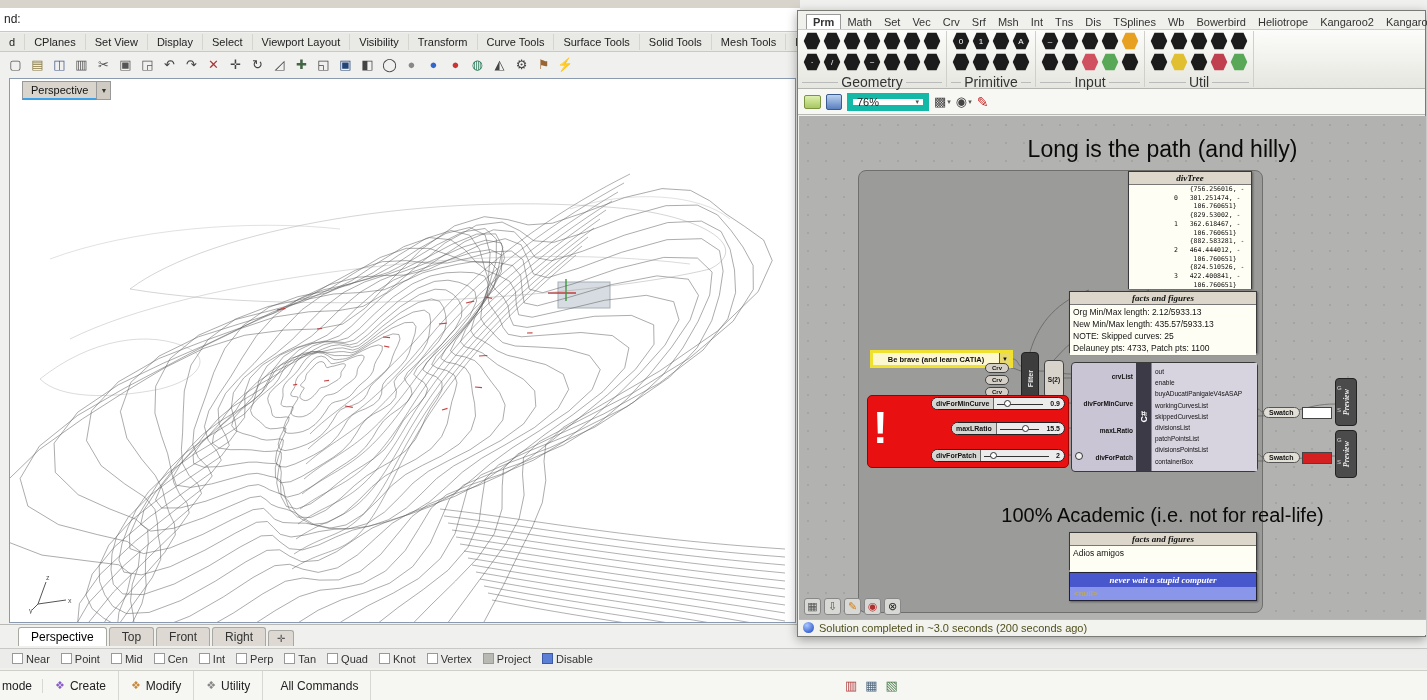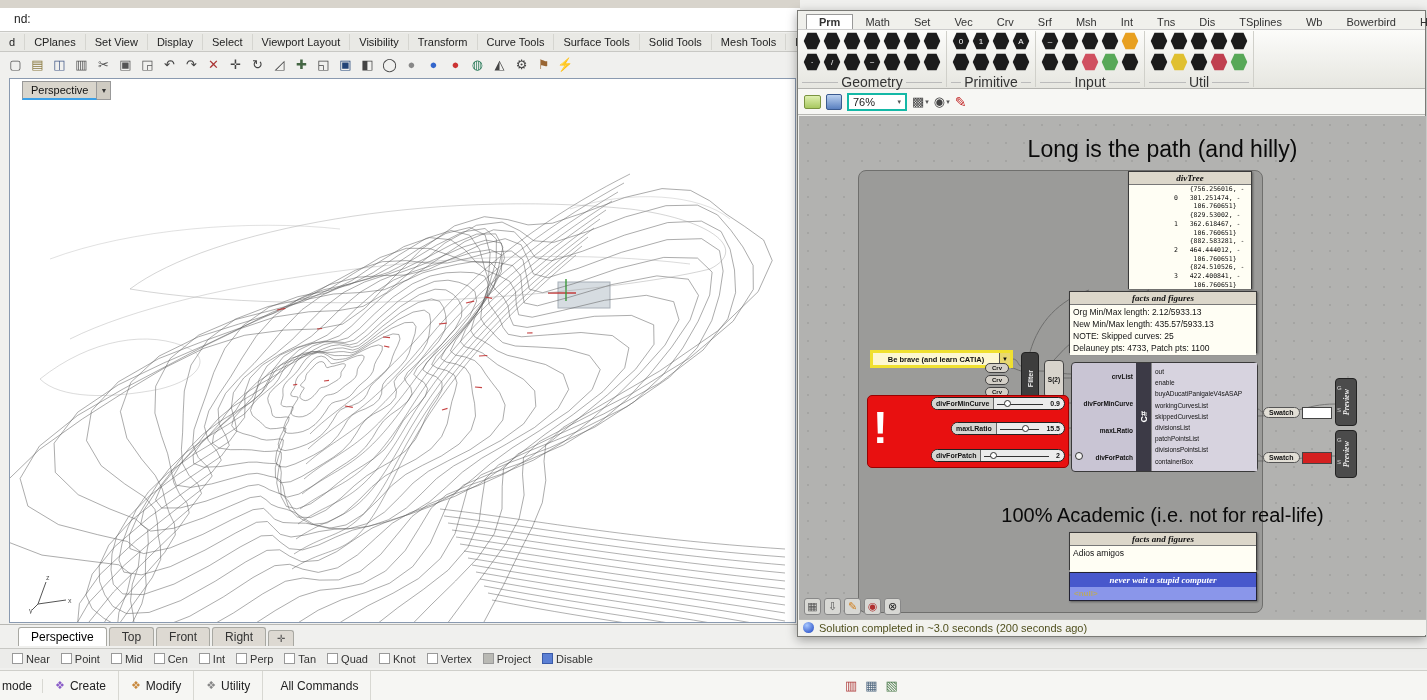--- a/index.html
+++ b/index.html
@@ -2,21 +2,21 @@
 <html><head>
 <meta charset="utf-8">
 <style>
   * { box-sizing: border-box; margin: 0; padding: 0; }
   html,body { width:1427px; height:700px; overflow:hidden; }
   body { font-family:"Liberation Sans", sans-serif; background:#d8d4cc; }
   #app { position:relative; width:1427px; height:700px; background:#f0f0ee; }
 
   
   .titlebar-strip { position:absolute; left:0; top:0; width:800px; height:8px; background:#d8d4cc; }
-  .cmd-bar { position:absolute; left:0; top:8px; width:800px; height:24px; background:#ffffff; border-bottom:1px solid #c8c8c4; font-size:12px; color:#222; padding:4px 14px; }
+  .cmd-bar { position:absolute; left:0; top:8px; width:800px; height:24px; background:#ffffff; border-bottom:1px solid #c8c8c4; font-size:12px; color:#222; padding:4px 4px; }
   .menu-tabs { position:absolute; left:0; top:33px; width:800px; height:19px; background:#e9e9e5; border-bottom:1px solid #c8c8c4; display:flex; align-items:center; }
   .rtab { font-size:11px; color:#222; padding:2px 9px; border-right:1px solid #d5d5d0; white-space:nowrap; cursor:default; }
   .icon-row { position:absolute; left:0; top:53px; width:800px; height:22px; display:flex; align-items:center; gap:3px; padding-left:6px; background:#f0f0ee; }
   .ricon { width:19px; height:19px; display:flex; align-items:center; justify-content:center; font-size:13px; color:#444; border-radius:2px; }
 
   .viewport { position:absolute; left:9px; top:78px; width:787px; height:545px; background:#ffffff; border:1px solid #8a9ab0; }
   .vp-label { position:absolute; left:12px; top:2px; z-index:5; display:flex; align-items:stretch; }
   .vp-label .vl-text { background:#d9d5cc; border:1px solid #999; border-bottom:2px solid #3aa0e8; font-size:11px; padding:2px 8px; color:#111; }
   .vp-label .vl-caret { background:#cfcbc2; border:1px solid #999; border-left:none; font-size:7px; padding:2px 3px; display:flex; align-items:center; color:#333; }
   #terrain-svg { position:absolute; left:0; top:0; }
@@ -36,33 +36,33 @@
 
   .bottom-bar { position:absolute; left:0; top:670px; width:1427px; height:30px; background:#f6f6f3; border-top:1px solid #cfcfca; display:flex; align-items:center; font-size:12px; color:#222; }
   .bb-prefix { padding:0 10px 0 2px; border-right:1px solid #d8d8d2; }
   .bb-item { display:flex; align-items:center; gap:5px; padding:0 12px; border-right:1px solid #d8d8d2; height:100%; }
   .bb-glyph { font-size:11px; }
   .bb-right { position:absolute; left:845px; top:0; height:100%; display:flex; align-items:center; gap:8px; font-size:13px; }
 
   
   .gh { position:absolute; left:797px; top:10px; width:629px; height:627px; background:#f0f0ec; border:1px solid #7a7a76; box-shadow:0 3px 10px rgba(0,0,0,.35); }
   .gh-tabs { height:18px; display:flex; align-items:flex-end; padding-left:8px; font-size:11px; color:#333; }
-  .gh-tab { padding:1px 12px; white-space:nowrap; }
+  .gh-tab { padding:1px 6px; white-space:nowrap; }
   .gh-tab.active { background:#fff; border:1px solid #999; border-bottom:none; font-weight:bold; }
   .gh-ribbon { height:60px; background:linear-gradient(#fcfcfa,#e6e6e0); border-top:1px solid #ccc; border-bottom:1px solid #b4b4b0; display:flex; gap:4px; padding:1px 4px; }
   .gh-group { display:flex; flex-direction:column; border-right:1px solid #d0d0ca; padding-right:4px; }
   .gh-grid { display:grid; grid-auto-rows:21px; }
   .hex { width:18px; height:18px; margin:1px; clip-path:polygon(25% 4%,75% 4%,96% 50%,75% 96%,25% 96%,4% 50%); background:#1c1c1c; color:#fff; font-size:8px; display:flex; align-items:center; justify-content:center; }
   .glabel { display:flex; align-items:center; gap:3px; font-size:14px; color:#333; margin-top:1px; }
   .glabel::before,.glabel::after { content:''; flex:1; height:1px; background:#bbb; }
 
   .gh-toolbar { height:26px; background:#f7f7f4; border-bottom:1px solid #b8b8b4; display:flex; align-items:center; gap:5px; padding:0 6px; }
   .ghtb-folder { width:17px; height:14px; background:linear-gradient(#dff0b0,#a8c860); border:1px solid #7a9440; border-radius:2px; }
   .ghtb-save { width:16px; height:16px; background:linear-gradient(#bcd2f0,#5a80c0); border:1px solid #3a5a90; border-radius:2px; }
-  .ghtb-zoom { width:60px; height:18px; background:#fff; border:2px solid #14b8a6; font-size:11px; display:flex; align-items:center; justify-content:space-between; padding:0 4px; color:#222; }
+  .ghtb-zoom { width:82px; height:18px; background:#fff; border:6px solid #14b8a6; font-size:11px; display:flex; align-items:center; justify-content:space-between; padding:0 4px; color:#222; }
   .ghtb-ico { font-size:13px; color:#444; display:flex; align-items:center; gap:1px; }
   .ghtb-caret { font-size:7px; color:#555; }
   .ghtb-pen { font-size:14px; color:#c02020; }
 
   .gh-canvas { position:absolute; left:1px; top:105px; width:627px; height:504px; background:#b2b2b0; background-image:radial-gradient(#a4a4a2 1px, transparent 1px); background-size:18px 18px; overflow:hidden; }
   .ggroup { position:absolute; left:59px; top:54px; width:405px; height:443px; background:#9b9b99; border:1px solid #6f6f6d; border-radius:8px; }
   .canvas-title { position:absolute; left:100px; right:0; top:20px; text-align:center; font-size:23px; color:#0a0a0a; }
   .canvas-subtitle { position:absolute; left:100px; right:0; top:388px; text-align:center; font-size:20px; color:#0a0a0a; }
 
   .panel { position:absolute; border:1px solid #3a3a3a; background:#e6e2d6; box-shadow:1px 1px 2px rgba(0,0,0,.4); }

